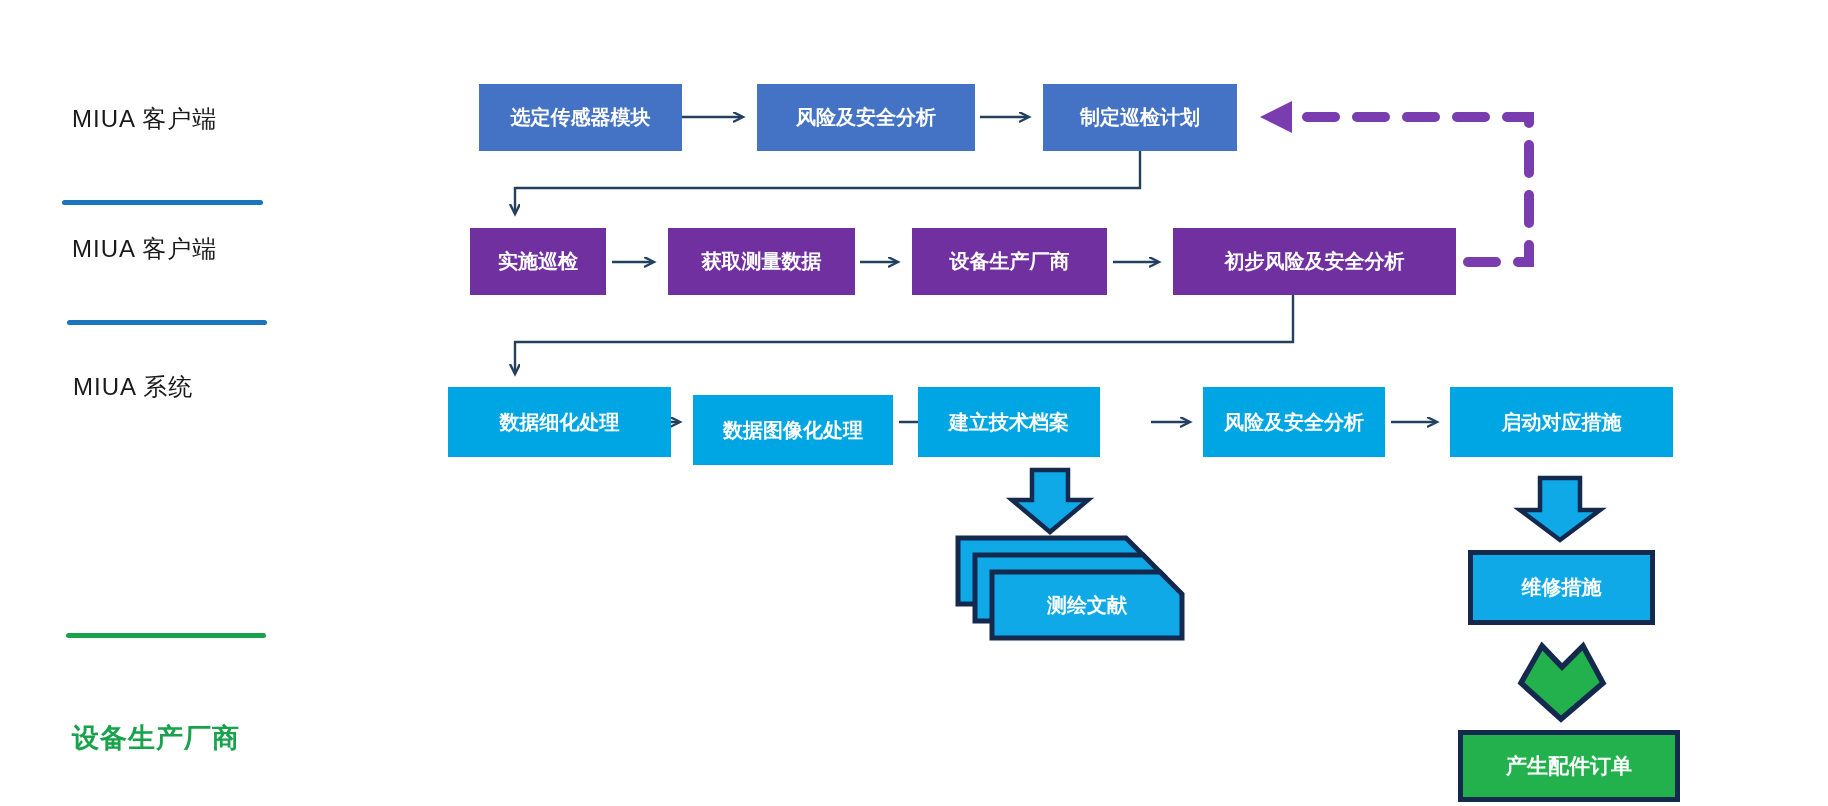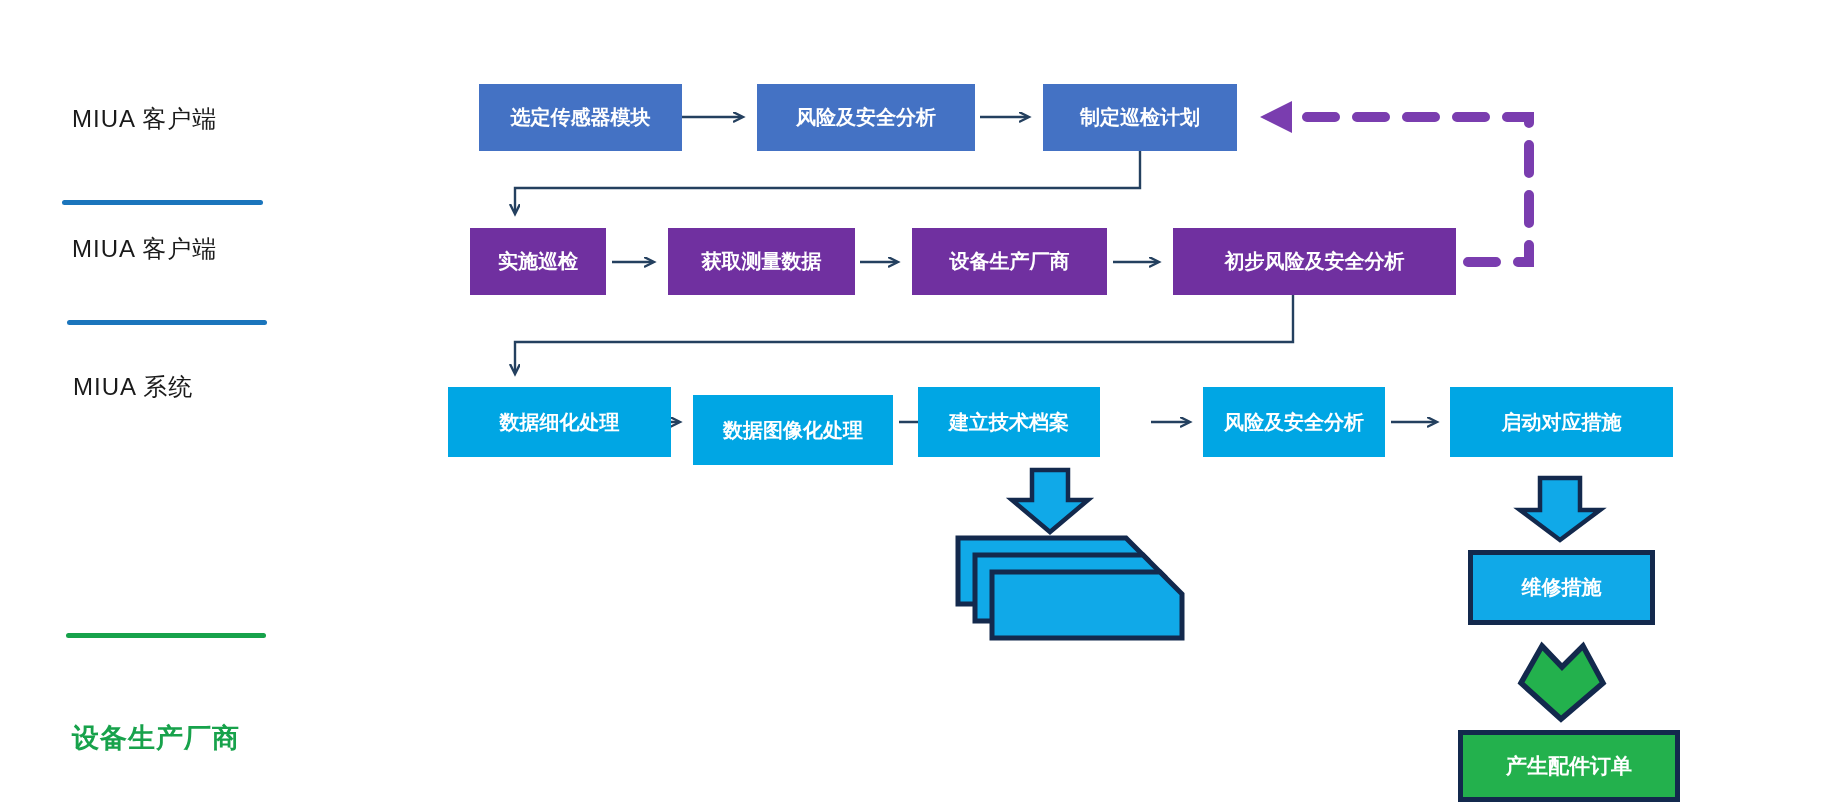--- a/index.html
+++ b/index.html
@@ -93,18 +93,19 @@
   <div class="fbox r2" style="left:668px;width:187px;">获取测量数据</div>
   <div class="fbox r2" style="left:912px;width:195px;">设备生产厂商</div>
   <div class="fbox r2" style="left:1173px;width:283px;">初步风险及安全分析</div>
 
   <div class="fbox r3" style="left:448px;width:223px;">数据细化处理</div>
   <div class="fbox r3" style="left:693px;width:200px;margin-top:8px;">数据图像化处理</div>
   <div class="fbox r3" style="left:918px;width:182px;">建立技术档案</div>
   <div class="fbox r3" style="left:1203px;width:182px;">风险及安全分析</div>
   <div class="fbox r3" style="left:1450px;width:223px;">启动对应措施</div>
 
+  <div class="doc-text" style="left:992px;top:572px;width:190px;height:66px;">测绘文献</div>
 
   <div class="fbox green-box" style="left:1458px;top:730px;width:222px;height:72px;">产生配件订单</div>
 
   <div class="fbox outlined" style="left:1468px;top:550px;width:187px;height:75px;">维修措施</div>
 
 </div>
 
 </body></html>

